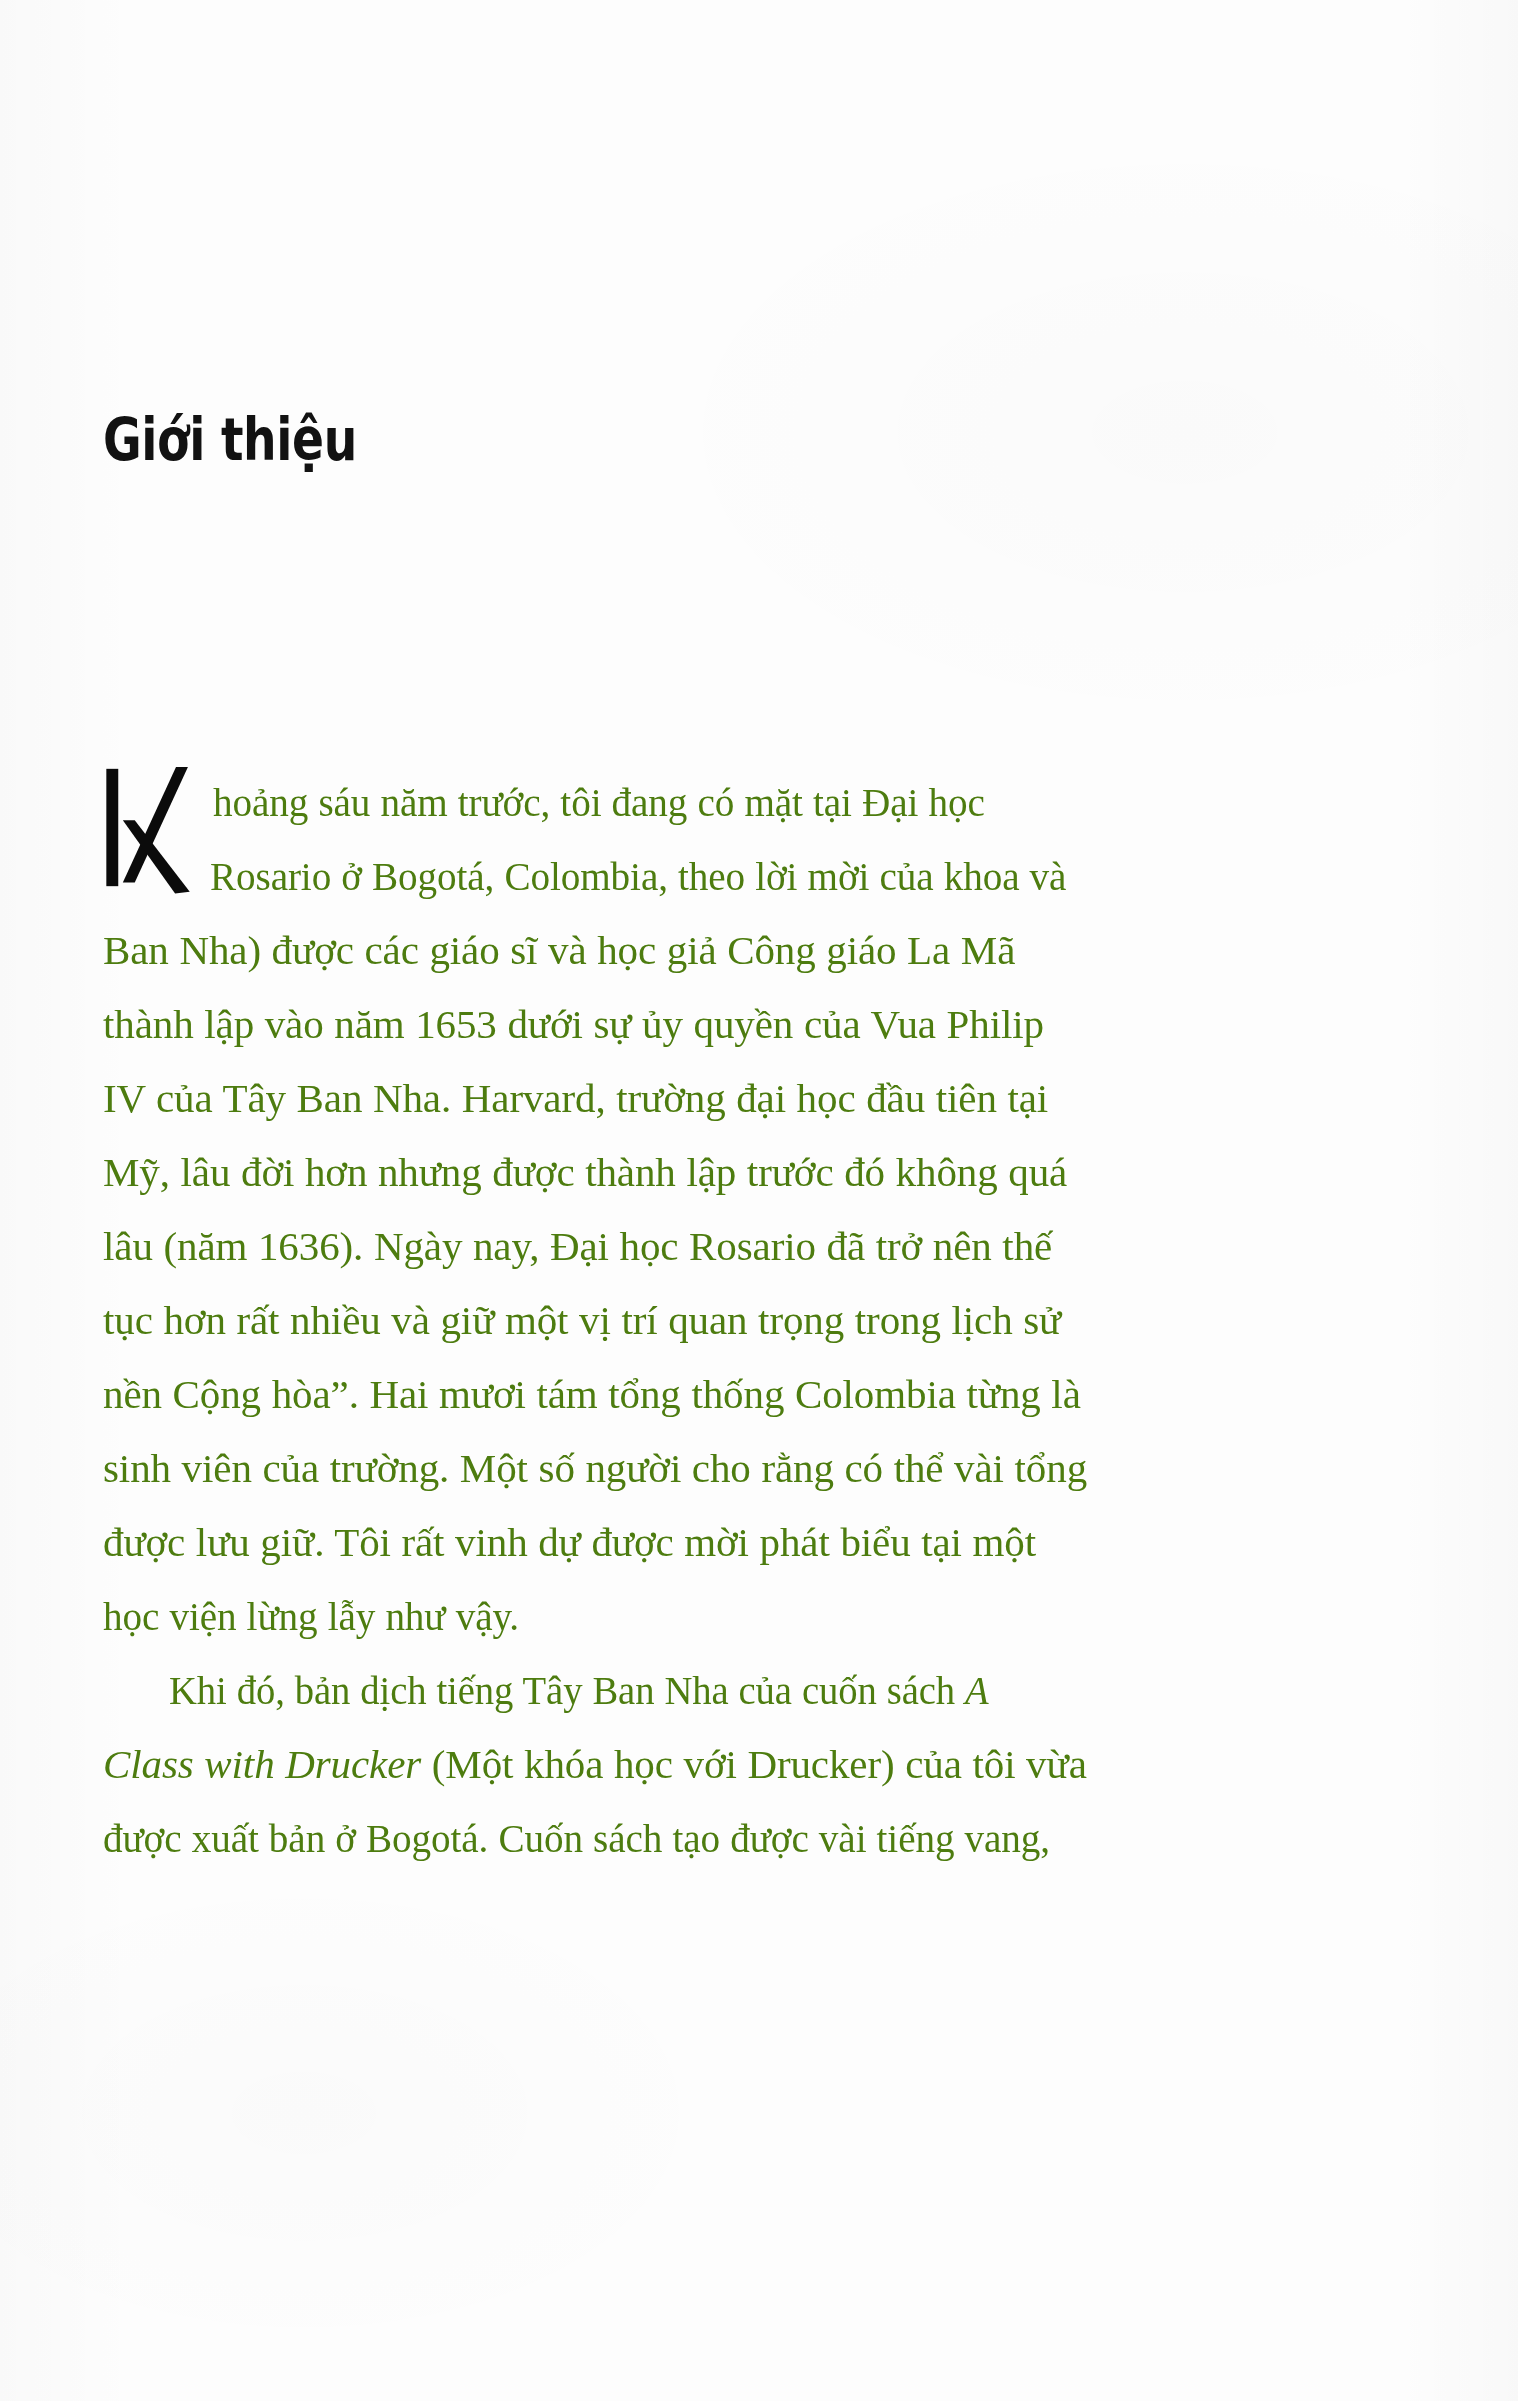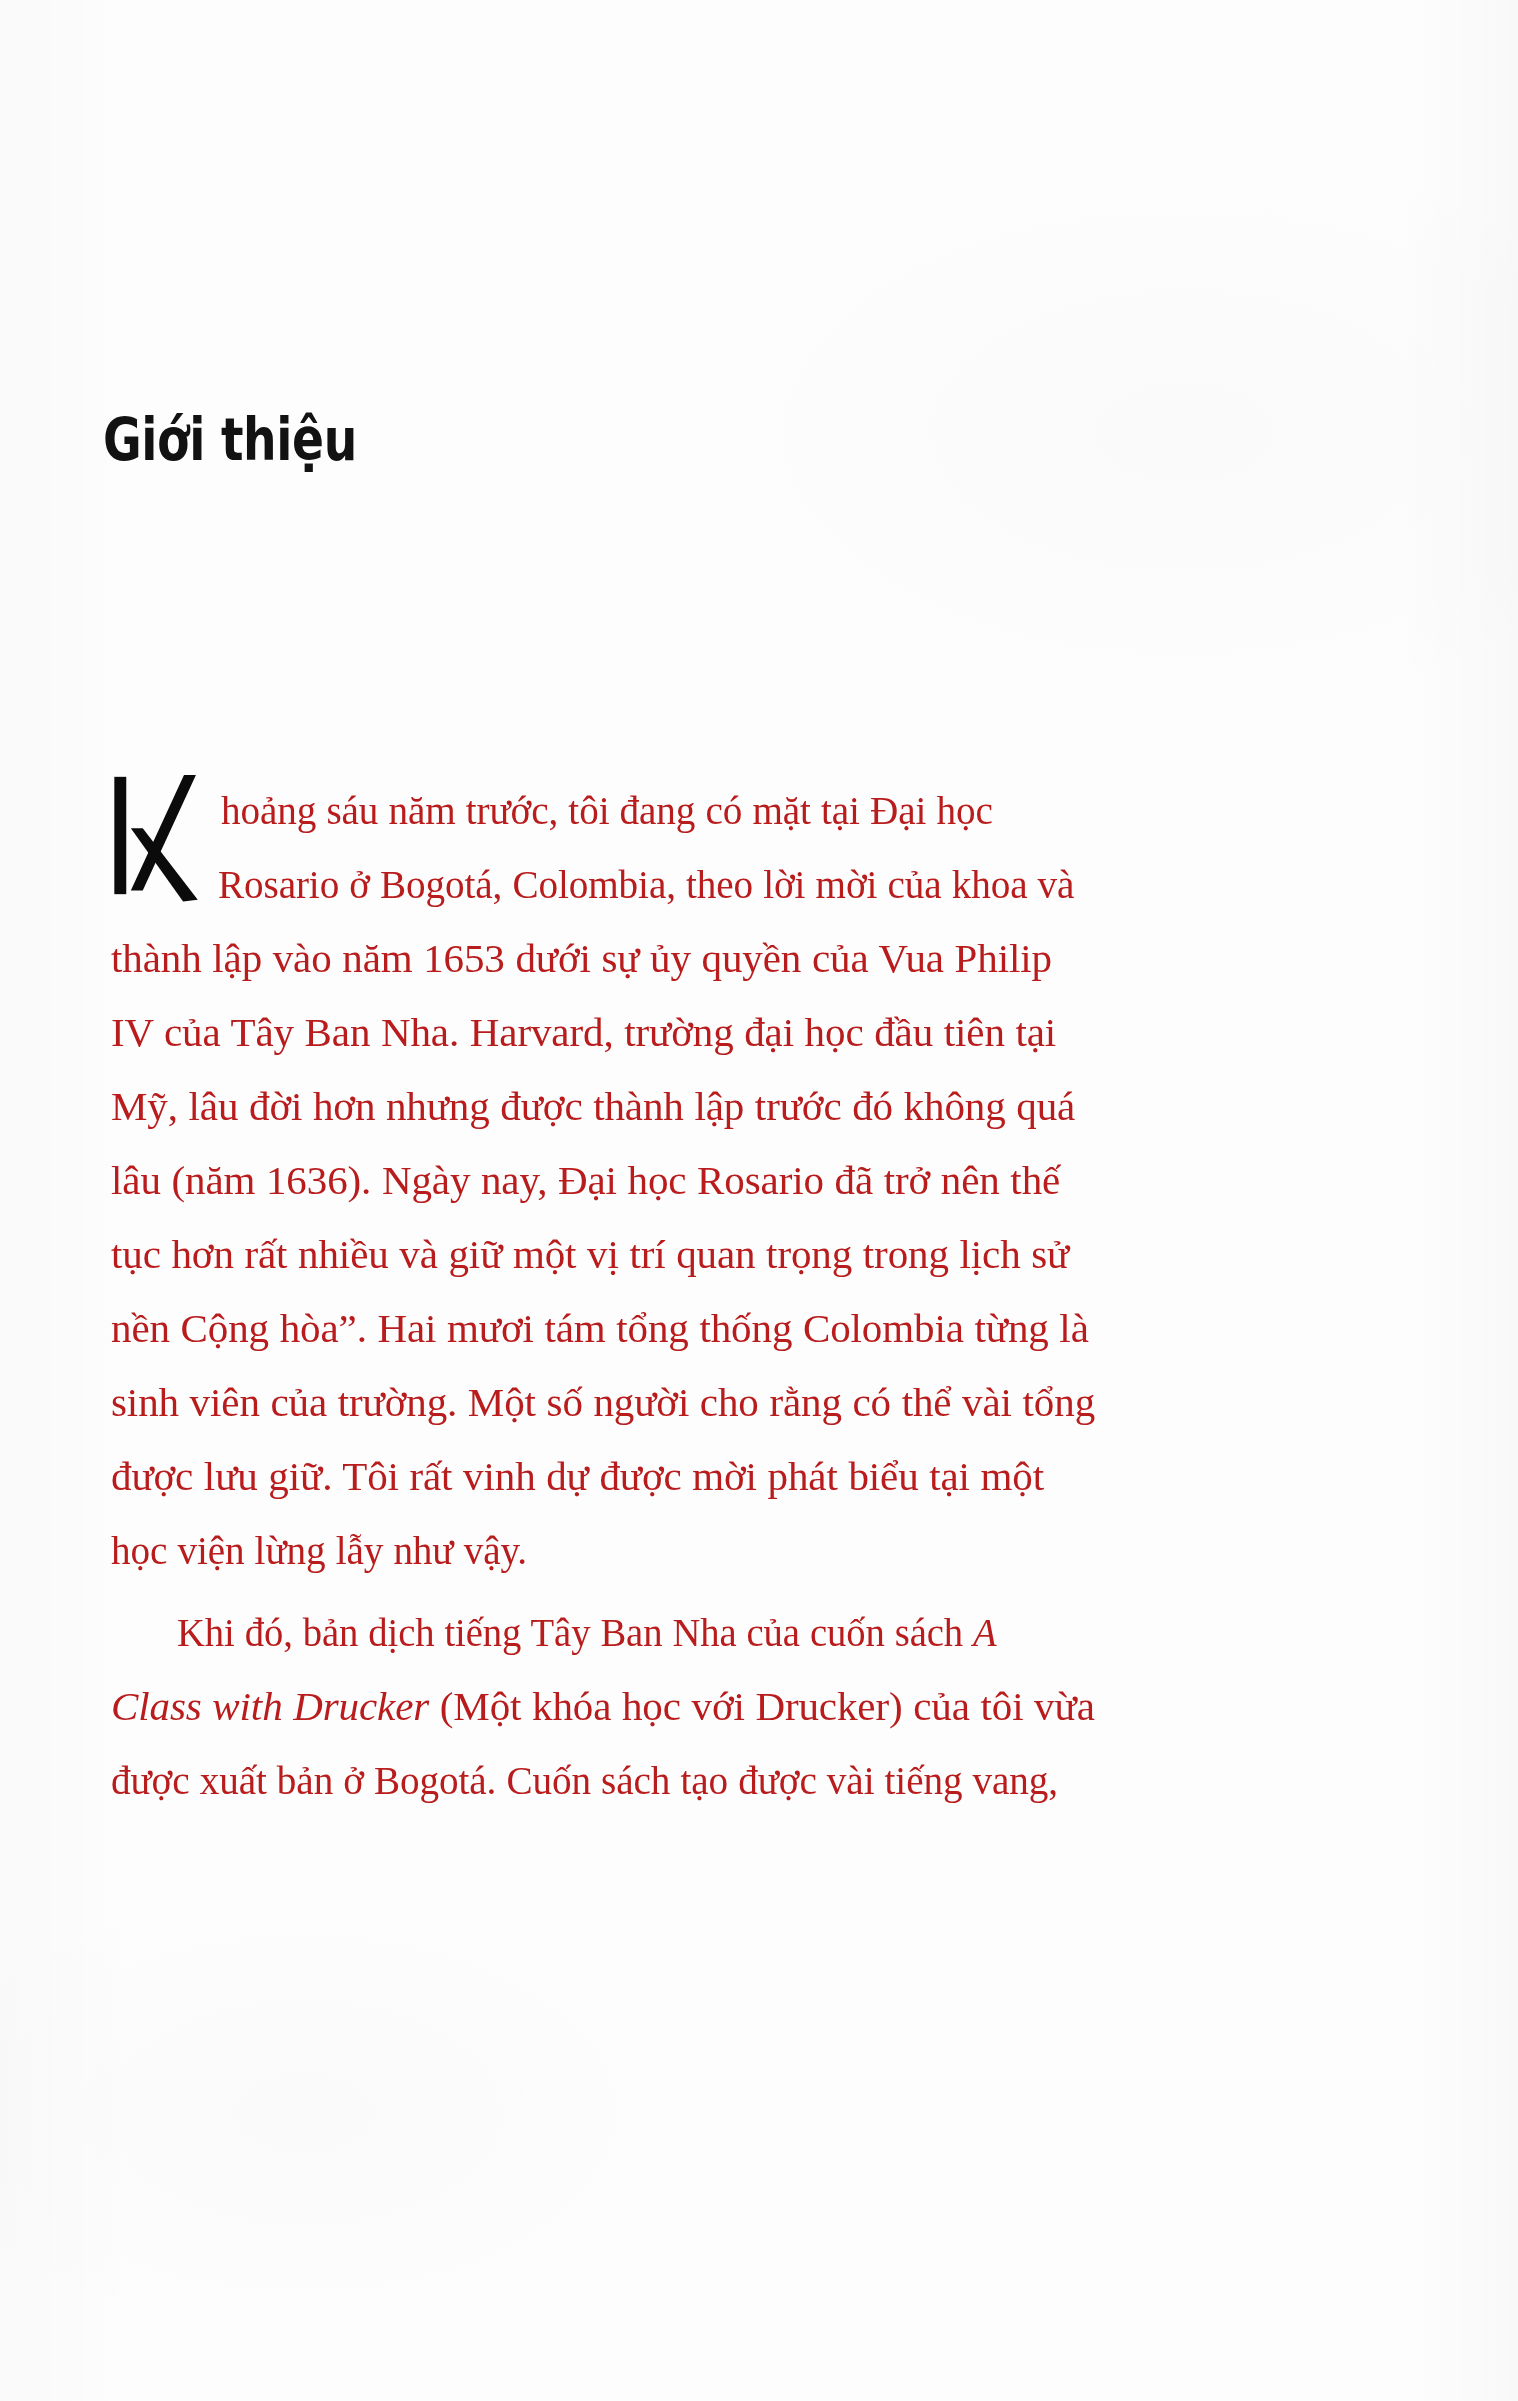--- a/index.html
+++ b/index.html
@@ -62,24 +62,24 @@
 
   
   .body-block {
     position: absolute;
     top: 765px;
     left: 0;
     width: 1214px;
   }
 
   .para {
-    margin: 8px;
+    margin: 0;
     font-size: 41px;
     line-height: 74px;
-    color: #b91c1c;
+    color: #4d7c0f;
     text-align: justify;
     text-align-last: left;
     letter-spacing: -0.1px;
     word-spacing: 0.5px;
   }
   .para + .para { margin-top: 0; }
 
   
   .line {
     display: block;
@@ -143,20 +143,21 @@
             </g>
           </svg>
         </span>
 
         <span class="line dropcap-flow-1 justify">
           <span>hoảng sáu năm trước, tôi đang có mặt tại Đại học</span>
         </span>
         <span class="line dropcap-flow-2 justify">
           <span>Rosario ở Bogotá, Colombia, theo lời mời của khoa và</span>
         </span>
+        <span class="line" style="transform: scaleX(1); transform-origin: left center;">Ban Nha) được các giáo sĩ và học giả Công giáo La Mã</span>
         <span class="line" style="transform: scaleX(1); transform-origin: left center;">thành lập vào năm 1653 dưới sự ủy quyền của Vua Philip</span>
         <span class="line" style="transform: scaleX(1); transform-origin: left center;">IV của Tây Ban Nha. Harvard, trường đại học đầu tiên tại</span>
         <span class="line" style="transform: scaleX(1); transform-origin: left center;">Mỹ, lâu đời hơn nhưng được thành lập trước đó không quá</span>
         <span class="line" style="transform: scaleX(1); transform-origin: left center;">lâu (năm 1636). Ngày nay, Đại học Rosario đã trở nên thế</span>
         <span class="line" style="transform: scaleX(1); transform-origin: left center;">tục hơn rất nhiều và giữ một vị trí quan trọng trong lịch sử</span>
         <span class="line" style="transform: scaleX(1); transform-origin: left center;">nền Cộng hòa”. Hai mươi tám tổng thống Colombia từng là</span>
         <span class="line" style="transform: scaleX(1); transform-origin: left center;">sinh viên của trường. Một số người cho rằng có thể vài tổng</span>
         <span class="line" style="transform: scaleX(1); transform-origin: left center;">được lưu giữ. Tôi rất vinh dự được mời phát biểu tại một</span>
         <span class="line">học viện lừng lẫy như vậy.</span>
       </div>

